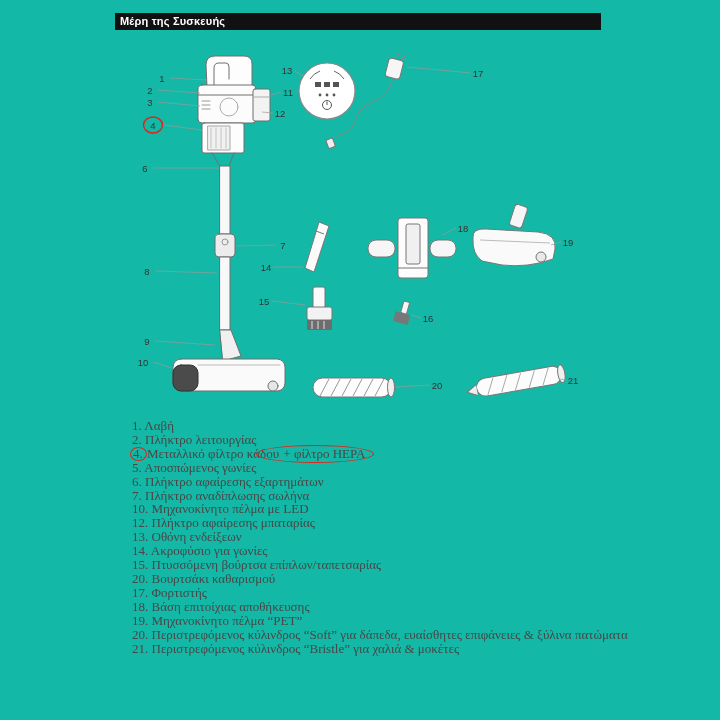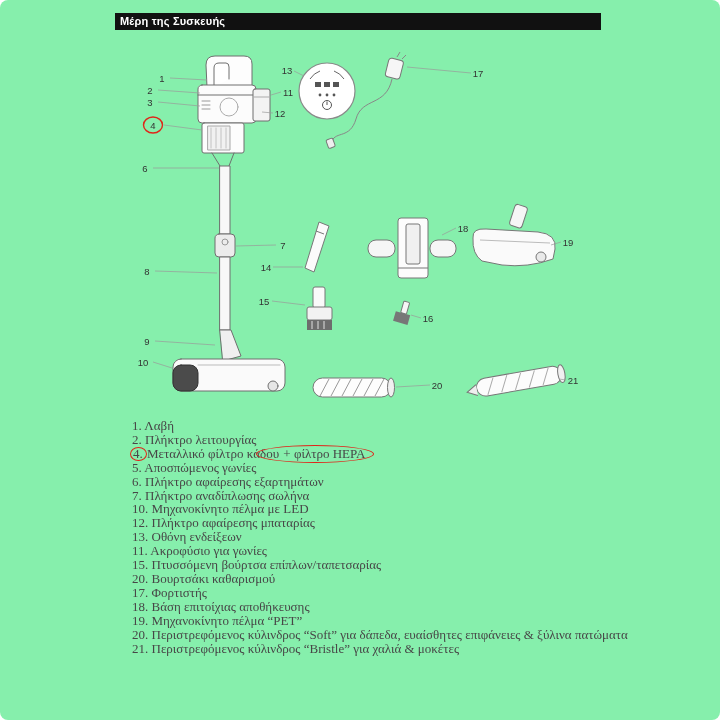--- a/index.html
+++ b/index.html
@@ -1,20 +1,20 @@
 <!DOCTYPE html>
 <html style="--hl: #e02419; --header-bg: #111111;"><head>
 <meta charset="utf-8">
 <style>
   html,body{margin:0;padding:0;}
   body{
     width:720px;height:720px;background:#ffffff;position:relative;overflow:hidden;
     font-family:"Liberation Sans", sans-serif;
   }
-  .page{position:absolute;inset:0;background:#86efac;border-radius:8px;}
+  .page{position:absolute;inset:0;background:#14b8a6;}
   .header-bar{
     position:absolute;left:115px;top:13px;width:486px;height:17px;
     background:var(--header-bg,#111);color:#fff;font-size:11px;font-weight:bold;
     line-height:17px;padding-left:5px;box-sizing:border-box;letter-spacing:0.2px;
   }
   .diagram{position:absolute;left:110px;top:35px;width:510px;height:380px;}
   .diagram svg{width:100%;height:100%;display:block;}
   .callout-num{
     font-size:9.5px;fill:#333;text-anchor:middle;dominant-baseline:central;
     font-family:"Liberation Sans", sans-serif;
@@ -187,21 +187,21 @@
   <div class="parts-list" id="parts-list">
       <div class="part-line"><span class="pnum">1.</span><span class="ptext"> Λαβή</span></div>
       <div class="part-line"><span class="pnum">2.</span><span class="ptext"> Πλήκτρο λειτουργίας</span></div>
       <div class="part-line"><span class="pnum num-circled">4.</span><span class="ptext"> Μεταλλικό φίλτρο κάδου </span><span class="text-circled">+ φίλτρο HEPA</span></div>
       <div class="part-line"><span class="pnum">5.</span><span class="ptext"> Αποσπώμενος γωνίες</span></div>
       <div class="part-line"><span class="pnum">6.</span><span class="ptext"> Πλήκτρο αφαίρεσης εξαρτημάτων</span></div>
       <div class="part-line"><span class="pnum">7.</span><span class="ptext"> Πλήκτρο αναδίπλωσης σωλήνα</span></div>
       <div class="part-line"><span class="pnum">10.</span><span class="ptext"> Μηχανοκίνητο πέλμα με LED</span></div>
       <div class="part-line"><span class="pnum">12.</span><span class="ptext"> Πλήκτρο αφαίρεσης μπαταρίας</span></div>
       <div class="part-line"><span class="pnum">13.</span><span class="ptext"> Οθόνη ενδείξεων</span></div>
-      <div class="part-line"><span class="pnum">11.</span><span class="ptext"> Ακροφύσιο για γωνίες</span></div>
+      <div class="part-line"><span class="pnum">14.</span><span class="ptext"> Ακροφύσιο για γωνίες</span></div>
       <div class="part-line"><span class="pnum">15.</span><span class="ptext"> Πτυσσόμενη βούρτσα επίπλων/ταπετσαρίας</span></div>
       <div class="part-line"><span class="pnum">20.</span><span class="ptext"> Βουρτσάκι καθαρισμού</span></div>
       <div class="part-line"><span class="pnum">17.</span><span class="ptext"> Φορτιστής</span></div>
       <div class="part-line"><span class="pnum">18.</span><span class="ptext"> Βάση επιτοίχιας αποθήκευσης</span></div>
       <div class="part-line"><span class="pnum">19.</span><span class="ptext"> Μηχανοκίνητο πέλμα “PET”</span></div>
       <div class="part-line"><span class="pnum">20.</span><span class="ptext"> Περιστρεφόμενος κύλινδρος “Soft” για δάπεδα, ευαίσθητες επιφάνειες &amp; ξύλινα πατώματα</span></div>
       <div class="part-line"><span class="pnum">21.</span><span class="ptext"> Περιστρεφόμενος κύλινδρος “Bristle” για χαλιά &amp; μοκέτες</span></div>
     </div>
 
 </div>

